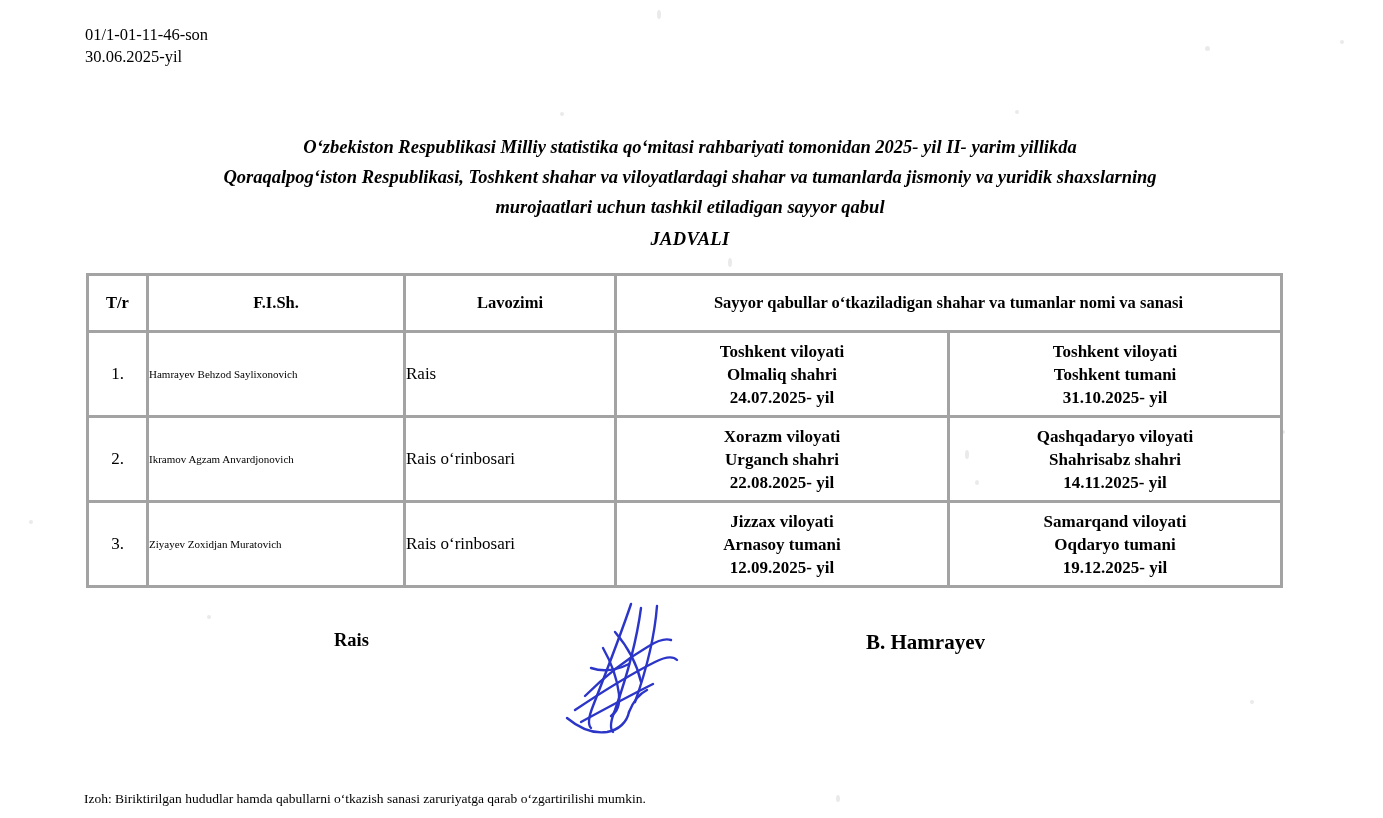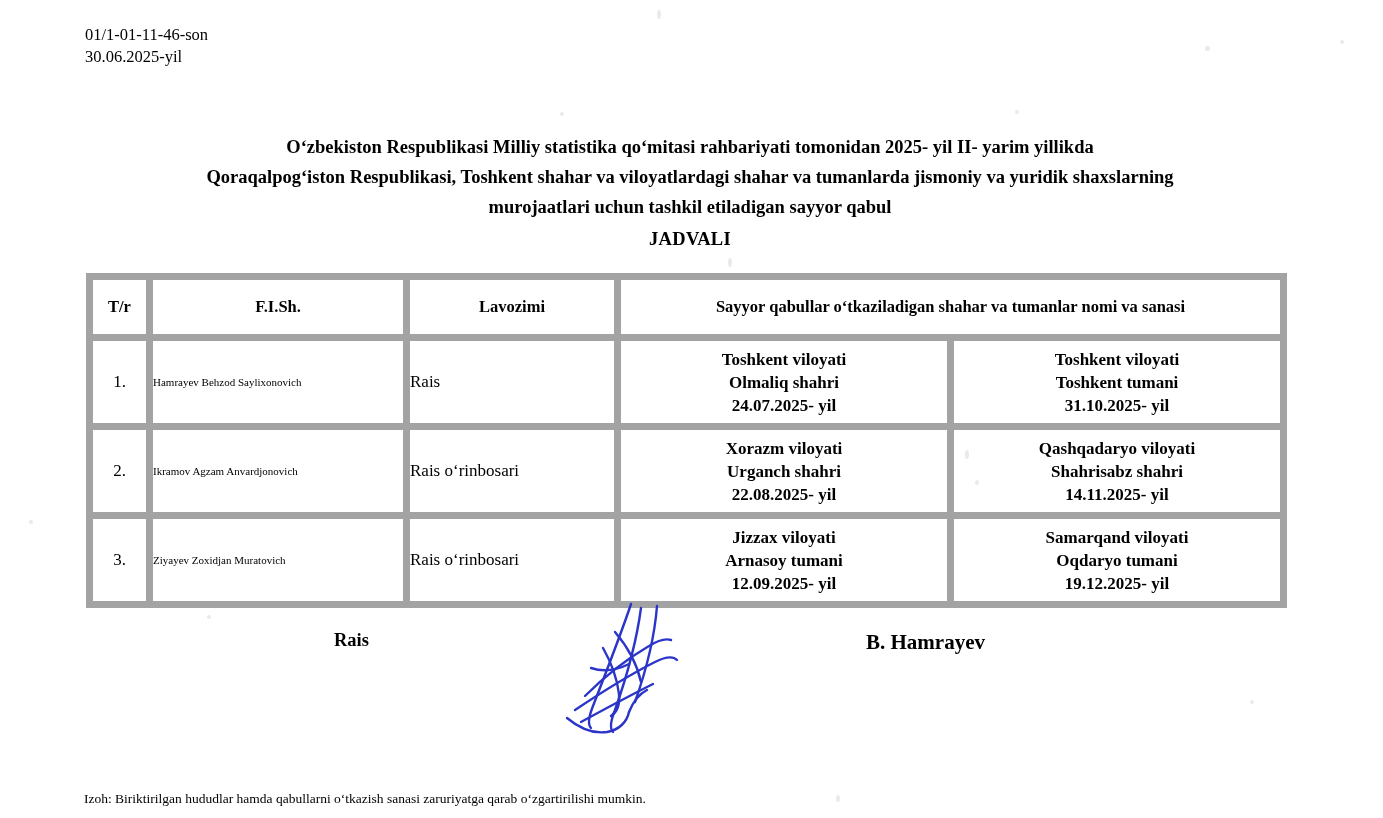--- a/index.html
+++ b/index.html
@@ -34,38 +34,39 @@
   }
   .title-block {
     position: absolute;
     left: 85px;
     top: 132px;
     width: 1210px;
     text-align: center;
     font-weight: bold;
     font-size: 18.5px;
     line-height: 30px;
+    font-style: italic;
   }
   .title-block .line {
     white-space: nowrap;
   }
   .title-jadvali {
     margin-top: 2px;
     letter-spacing: 0.3px;
   }
   table.main-table {
     position: absolute;
     left: 86px;
     top: 273px;
     width: 1194px;
     border-collapse: collapse;
     table-layout: fixed;
   }
   table.main-table td, table.main-table th {
-    border: 7px solid #a3a3a3;
+    border: 3px solid #a3a3a3;
     vertical-align: middle;
     padding: 0;
   }
   th.hdr {
     font-weight: bold;
     font-size: 16.5px;
     text-align: center;
     height: 54px;
     padding: 4px 6px;
   }

